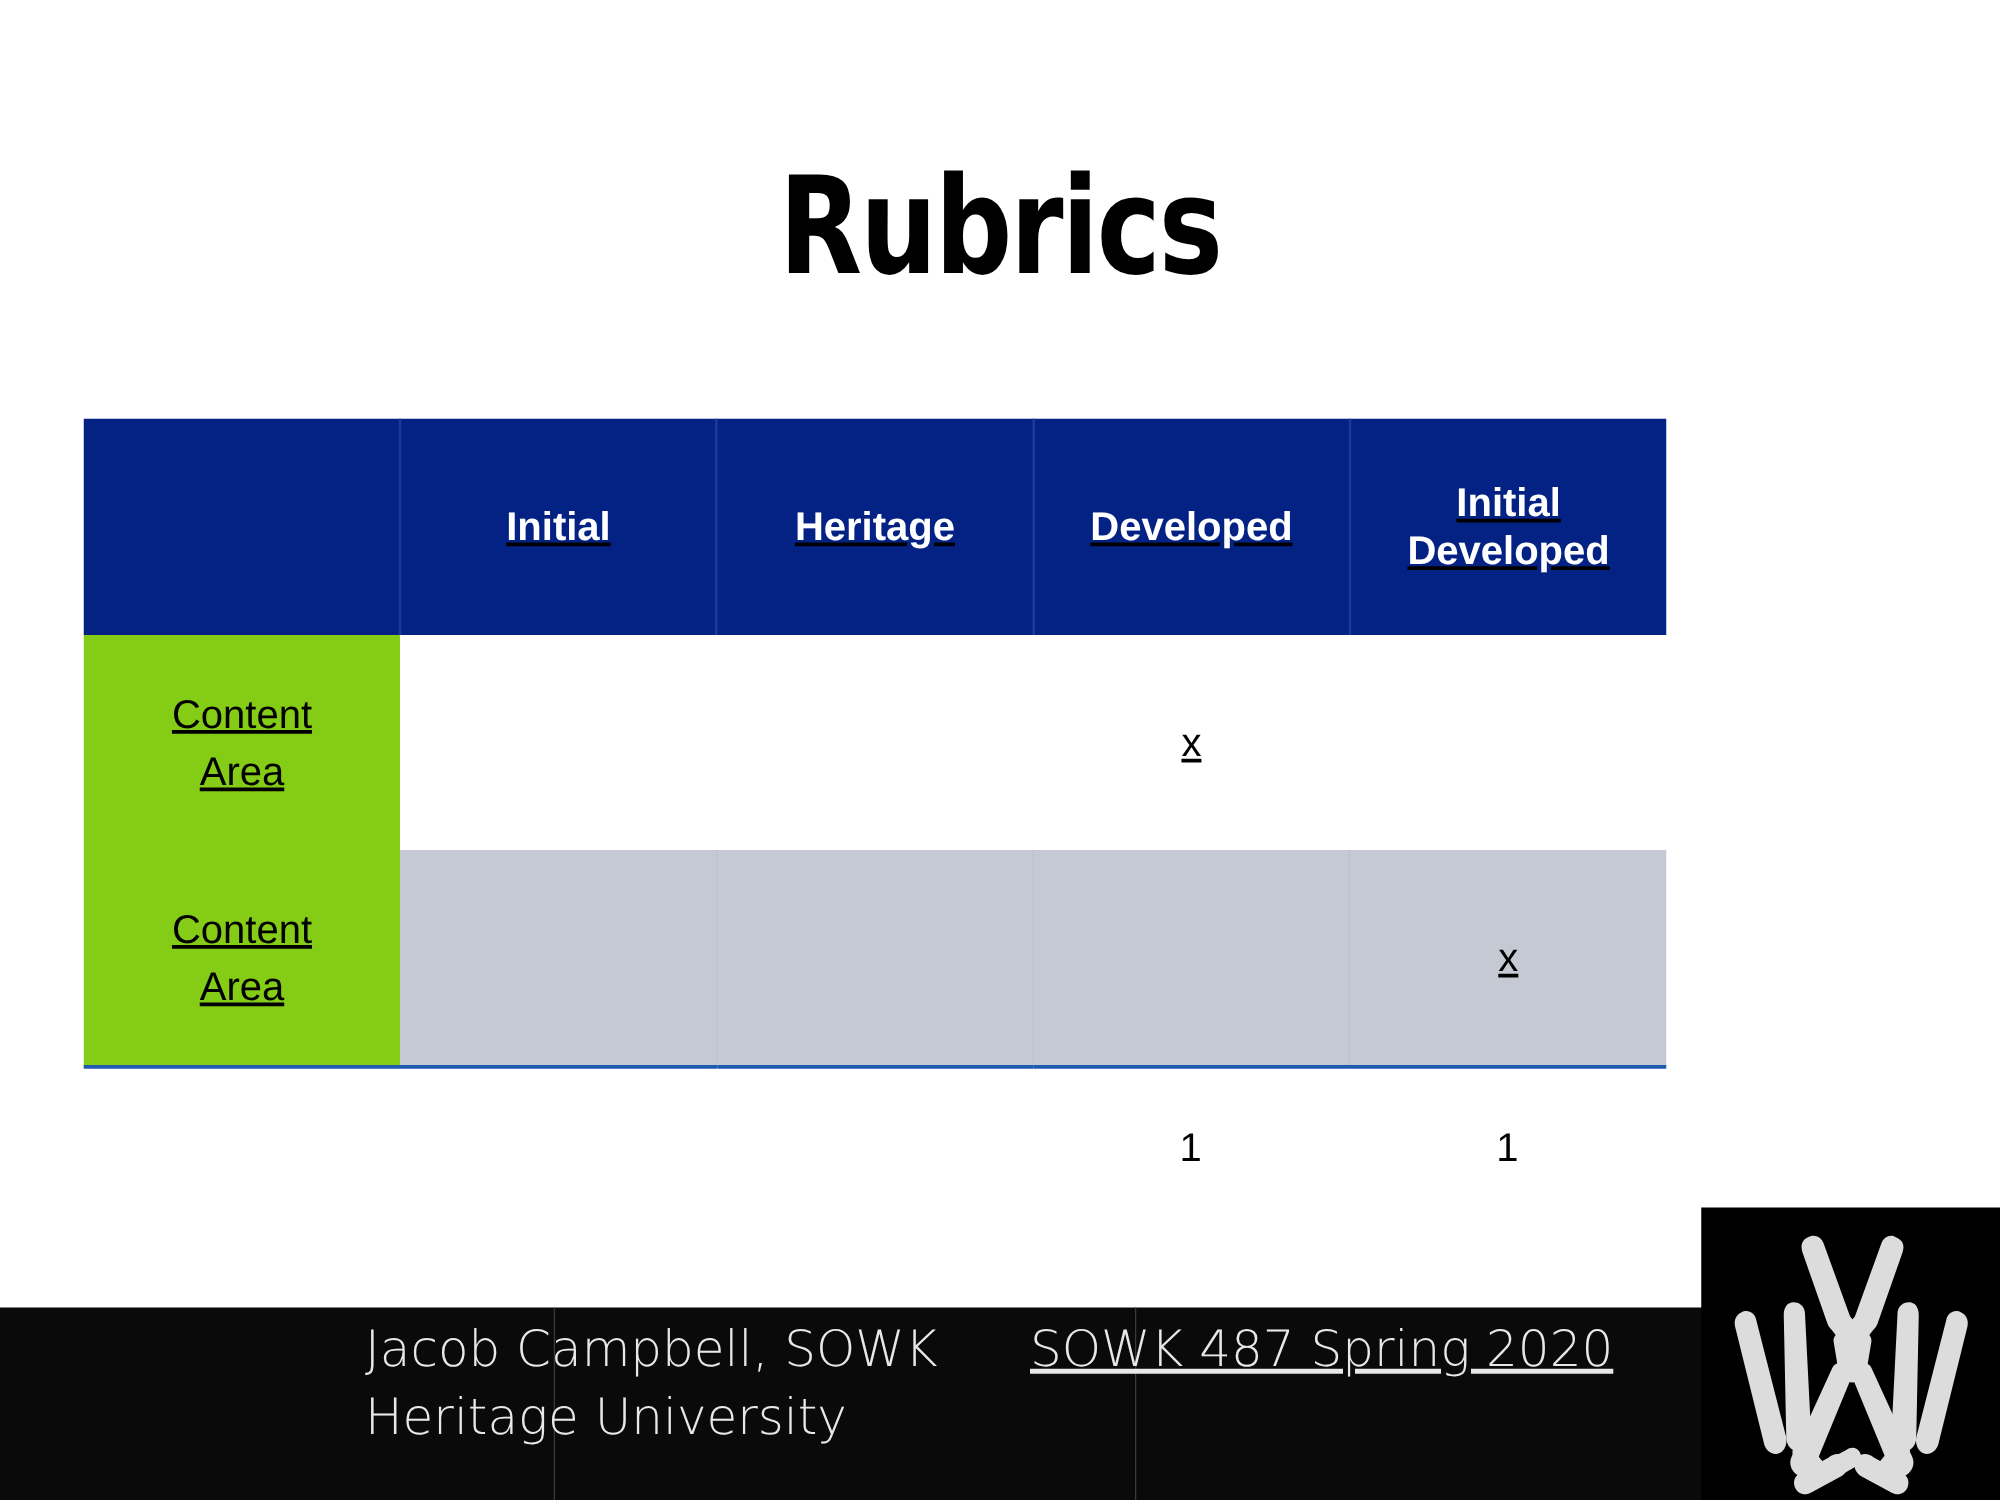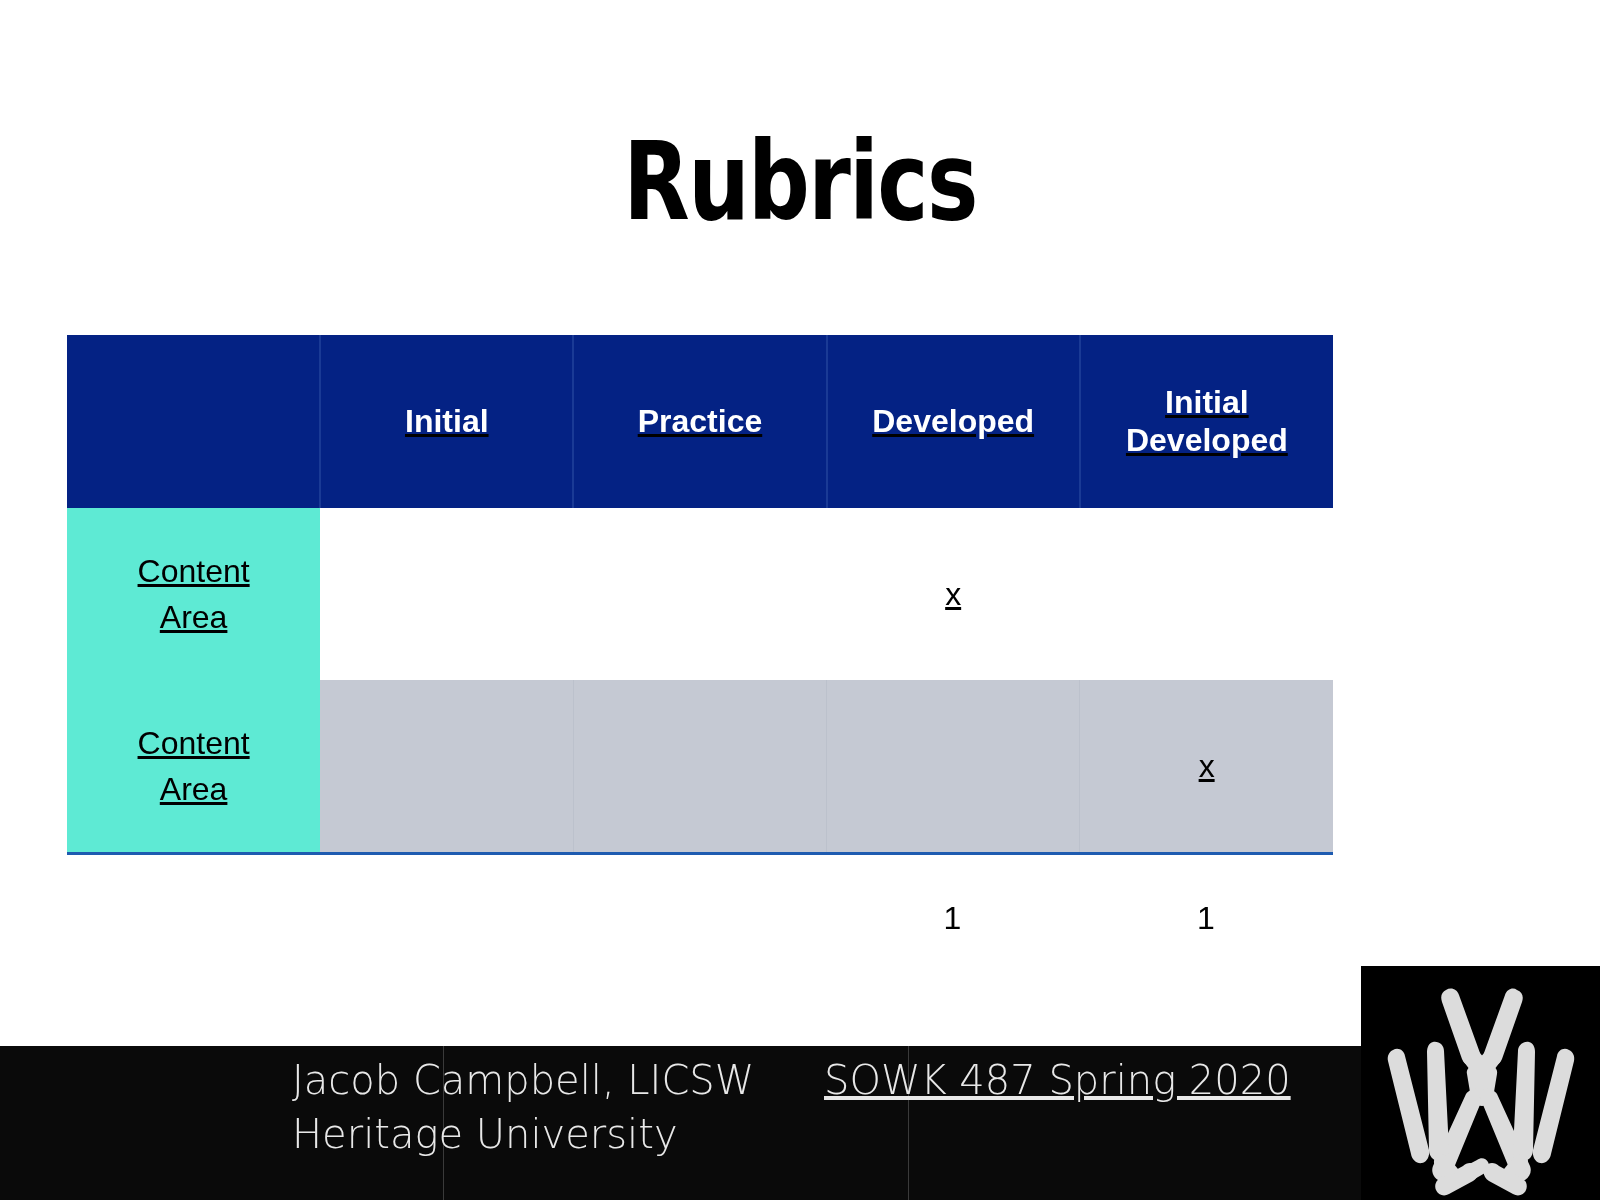--- a/index.html
+++ b/index.html
@@ -66,21 +66,21 @@
     font-weight: bold;
     font-size: 32px;
     line-height: 1.18;
     border-right: 2px solid #1a3a95;
   }
   .hdr-row th:last-child { border-right: none; }
   .hdr-corner { background: #042284 !important; }
 
   
   .row-label {
-    background: #5eead4;
+    background: #84cc16;
     color: #ffffff;
     font-weight: bold;
     font-size: 32px;
     line-height: 1.45;
     width: 253px;
   }
 
   
   .body-row td {
     height: 172px;
@@ -168,21 +168,21 @@
 
 <div id="slide">
 
   <div id="slide-title">Rubrics</div>
 
   <table id="rubric-table">
     <thead>
       <tr class="hdr-row">
         <th class="hdr-corner"></th>
         <th>Initial</th>
-        <th>Practice</th>
+        <th>Heritage</th>
         <th>Developed</th>
         <th>
           <span class="hdr-line">Initial</span><br>
           <span class="hdr-line">Developed</span>
         </th>
       </tr>
     </thead>
     <tbody>
       <tr class="body-row row-white">
         <td class="row-label">
@@ -213,21 +213,21 @@
     <div class="tot tot-c2"></div>
     <div class="tot tot-c3">1</div>
     <div class="tot tot-c4">1</div>
   </div>
 
   <div id="footer-bar"></div>
   <div class="footer-divider" id="footer-divider-1"></div>
   <div class="footer-divider" id="footer-divider-2"></div>
 
   <div class="footer-col" id="footer-left">
-    <span class="footer-line">Jacob Campbell, LICSW</span>
+    <span class="footer-line">Jacob Campbell, SOWK</span>
     <span class="footer-line">Heritage University</span>
   </div>
 
   <div class="footer-col" id="footer-right">
     <span class="footer-line">SOWK 487 Spring 2020</span>
   </div>
 
   <div id="logo-block">
     <svg id="logo-mark" viewBox="0 0 228 228">
       <g fill="#dcdcdc">

